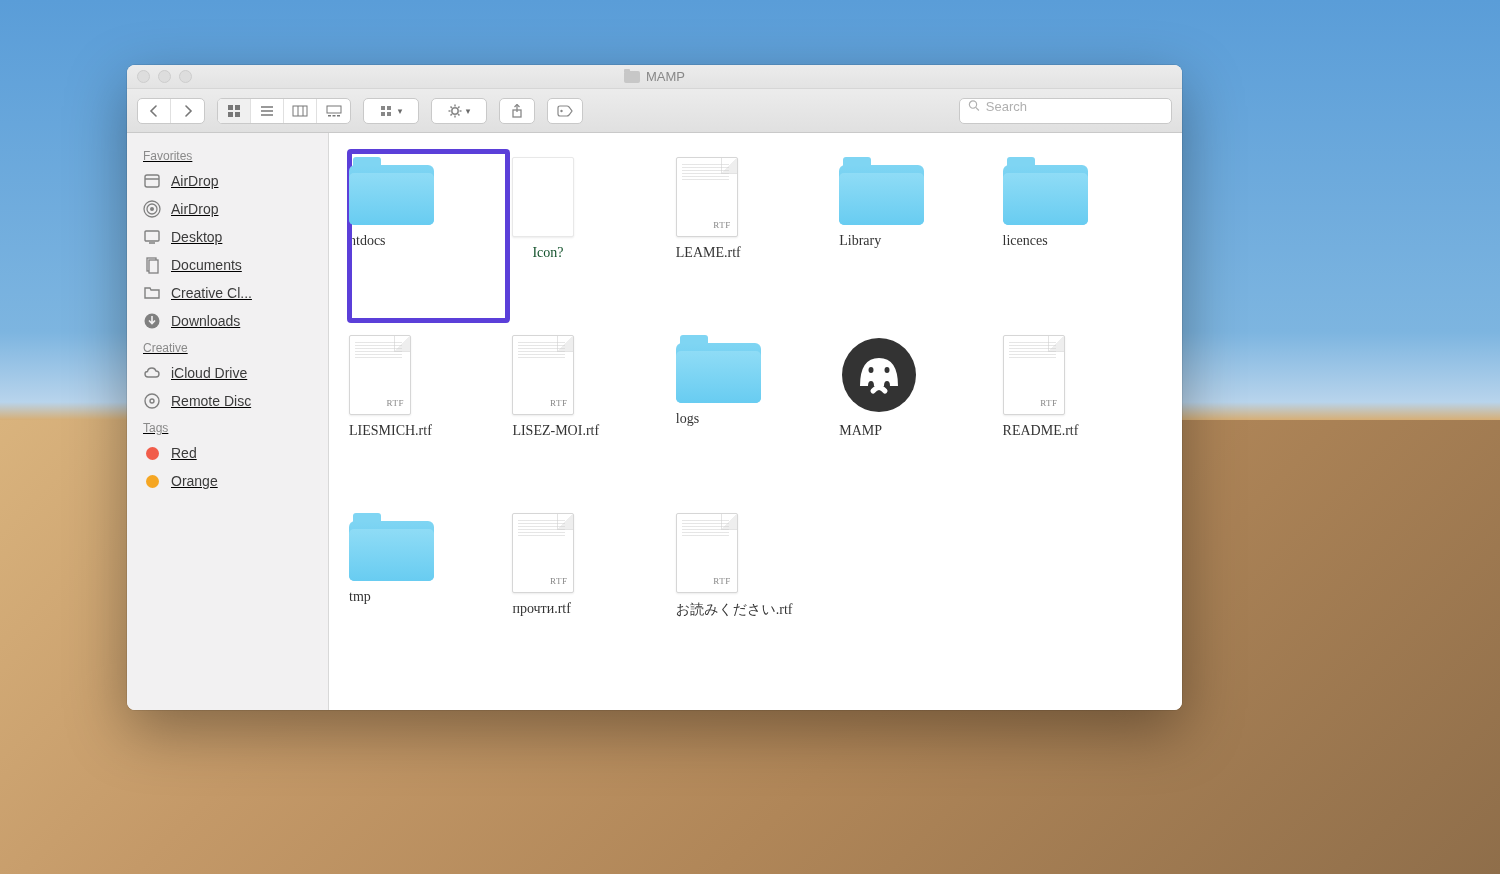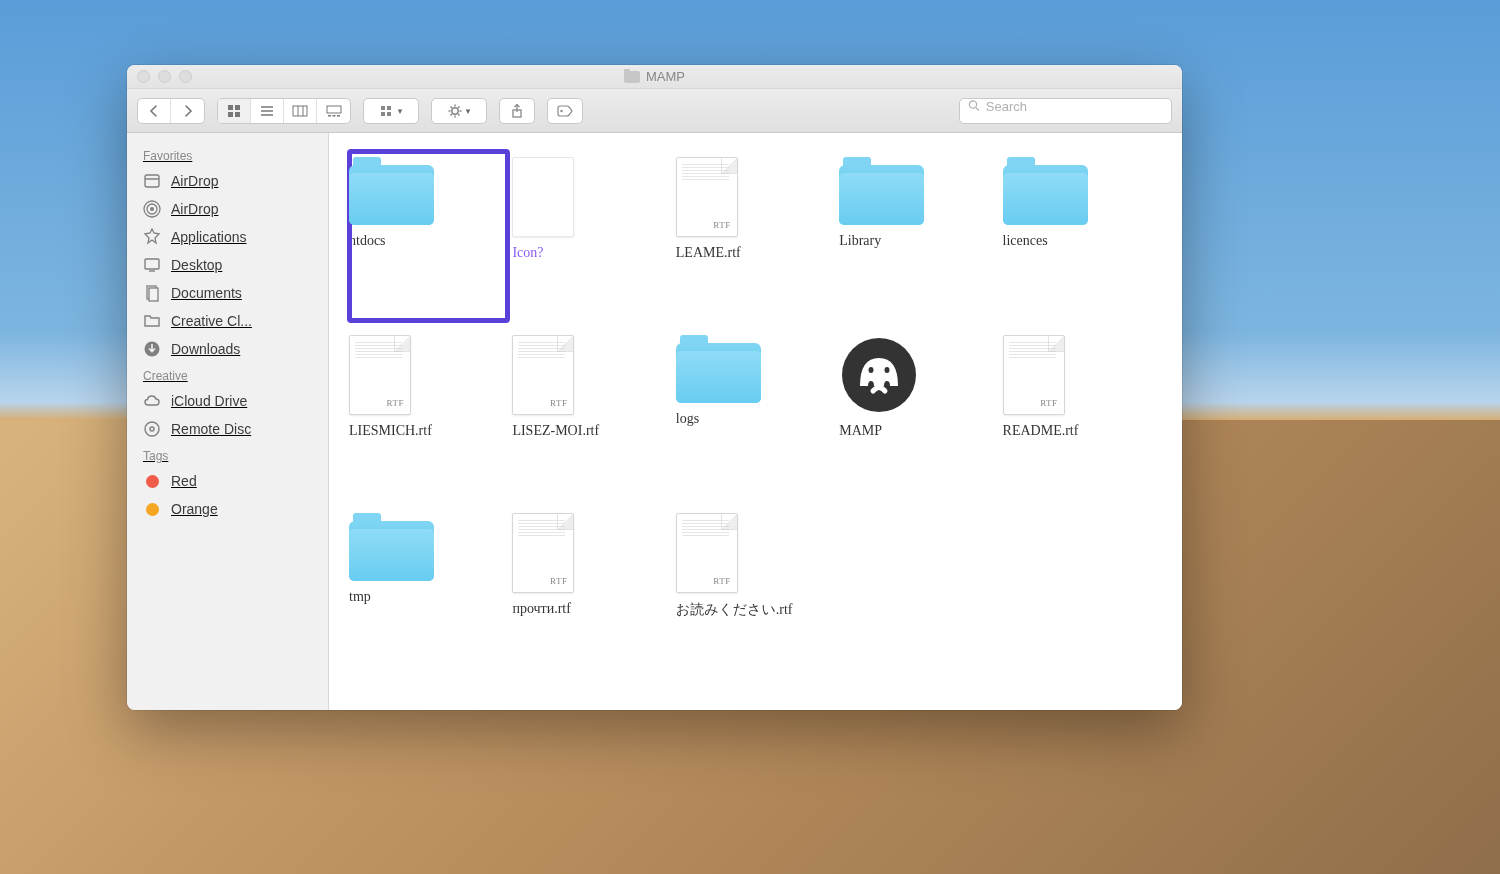--- a/index.html
+++ b/index.html
@@ -172,21 +172,21 @@
 .item.highlighted {
   outline: 5px solid #5b3fd9;
   outline-offset: -3px;
   border-radius: 2px;
 }
 .item .label {
   font-size: 14px; color: #333;
   text-align: center;
   max-width: 150px;
 }
-.item.ghost .label { color: #8b5cf6; }
+.item.ghost .label { color: #14532d; margin-left: 20px; }
 .icon-folder {
   width: 85px; height: 68px;
   position: relative;
 }
 .icon-folder .back {
   position: absolute; inset: 0;
   background: linear-gradient(#7fd5f3, #5bc5ef);
   border-radius: 6px;
   top: 8px;
 }
@@ -368,28 +368,20 @@
               <circle cx="9" cy="9" r="2" fill="#808080"></circle>
               <circle cx="9" cy="9" r="5" fill="none" stroke="#808080" stroke-width="1.3"></circle>
               <circle cx="9" cy="9" r="8" fill="none" stroke="#808080" stroke-width="1.3"></circle>
             </svg>
           </span>
           <span>AirDrop</span>
         </div>
         <div class="sb-item">
           <span class="ic">
             <svg width="18" height="18" viewBox="0 0 18 18">
-              <path d="M9 1 L11 5 L16 6 L12 10 L13 15 L9 12 L5 15 L6 10 L2 6 L7 5 Z" fill="none" stroke="#808080" stroke-width="1.3"></path>
-            </svg>
-          </span>
-          <span>Applications</span>
-        </div>
-        <div class="sb-item">
-          <span class="ic">
-            <svg width="18" height="18" viewBox="0 0 18 18">
               <rect x="2" y="3" width="14" height="10" rx="1" fill="none" stroke="#808080" stroke-width="1.4"></rect>
               <line x1="6" y1="15" x2="12" y2="15" stroke="#808080" stroke-width="1.4"></line>
             </svg>
           </span>
           <span>Desktop</span>
         </div>
         <div class="sb-item">
           <span class="ic">
             <svg width="18" height="18" viewBox="0 0 18 18">
               <rect x="4" y="2" width="9" height="13" fill="none" stroke="#808080" stroke-width="1.3"></rect>

